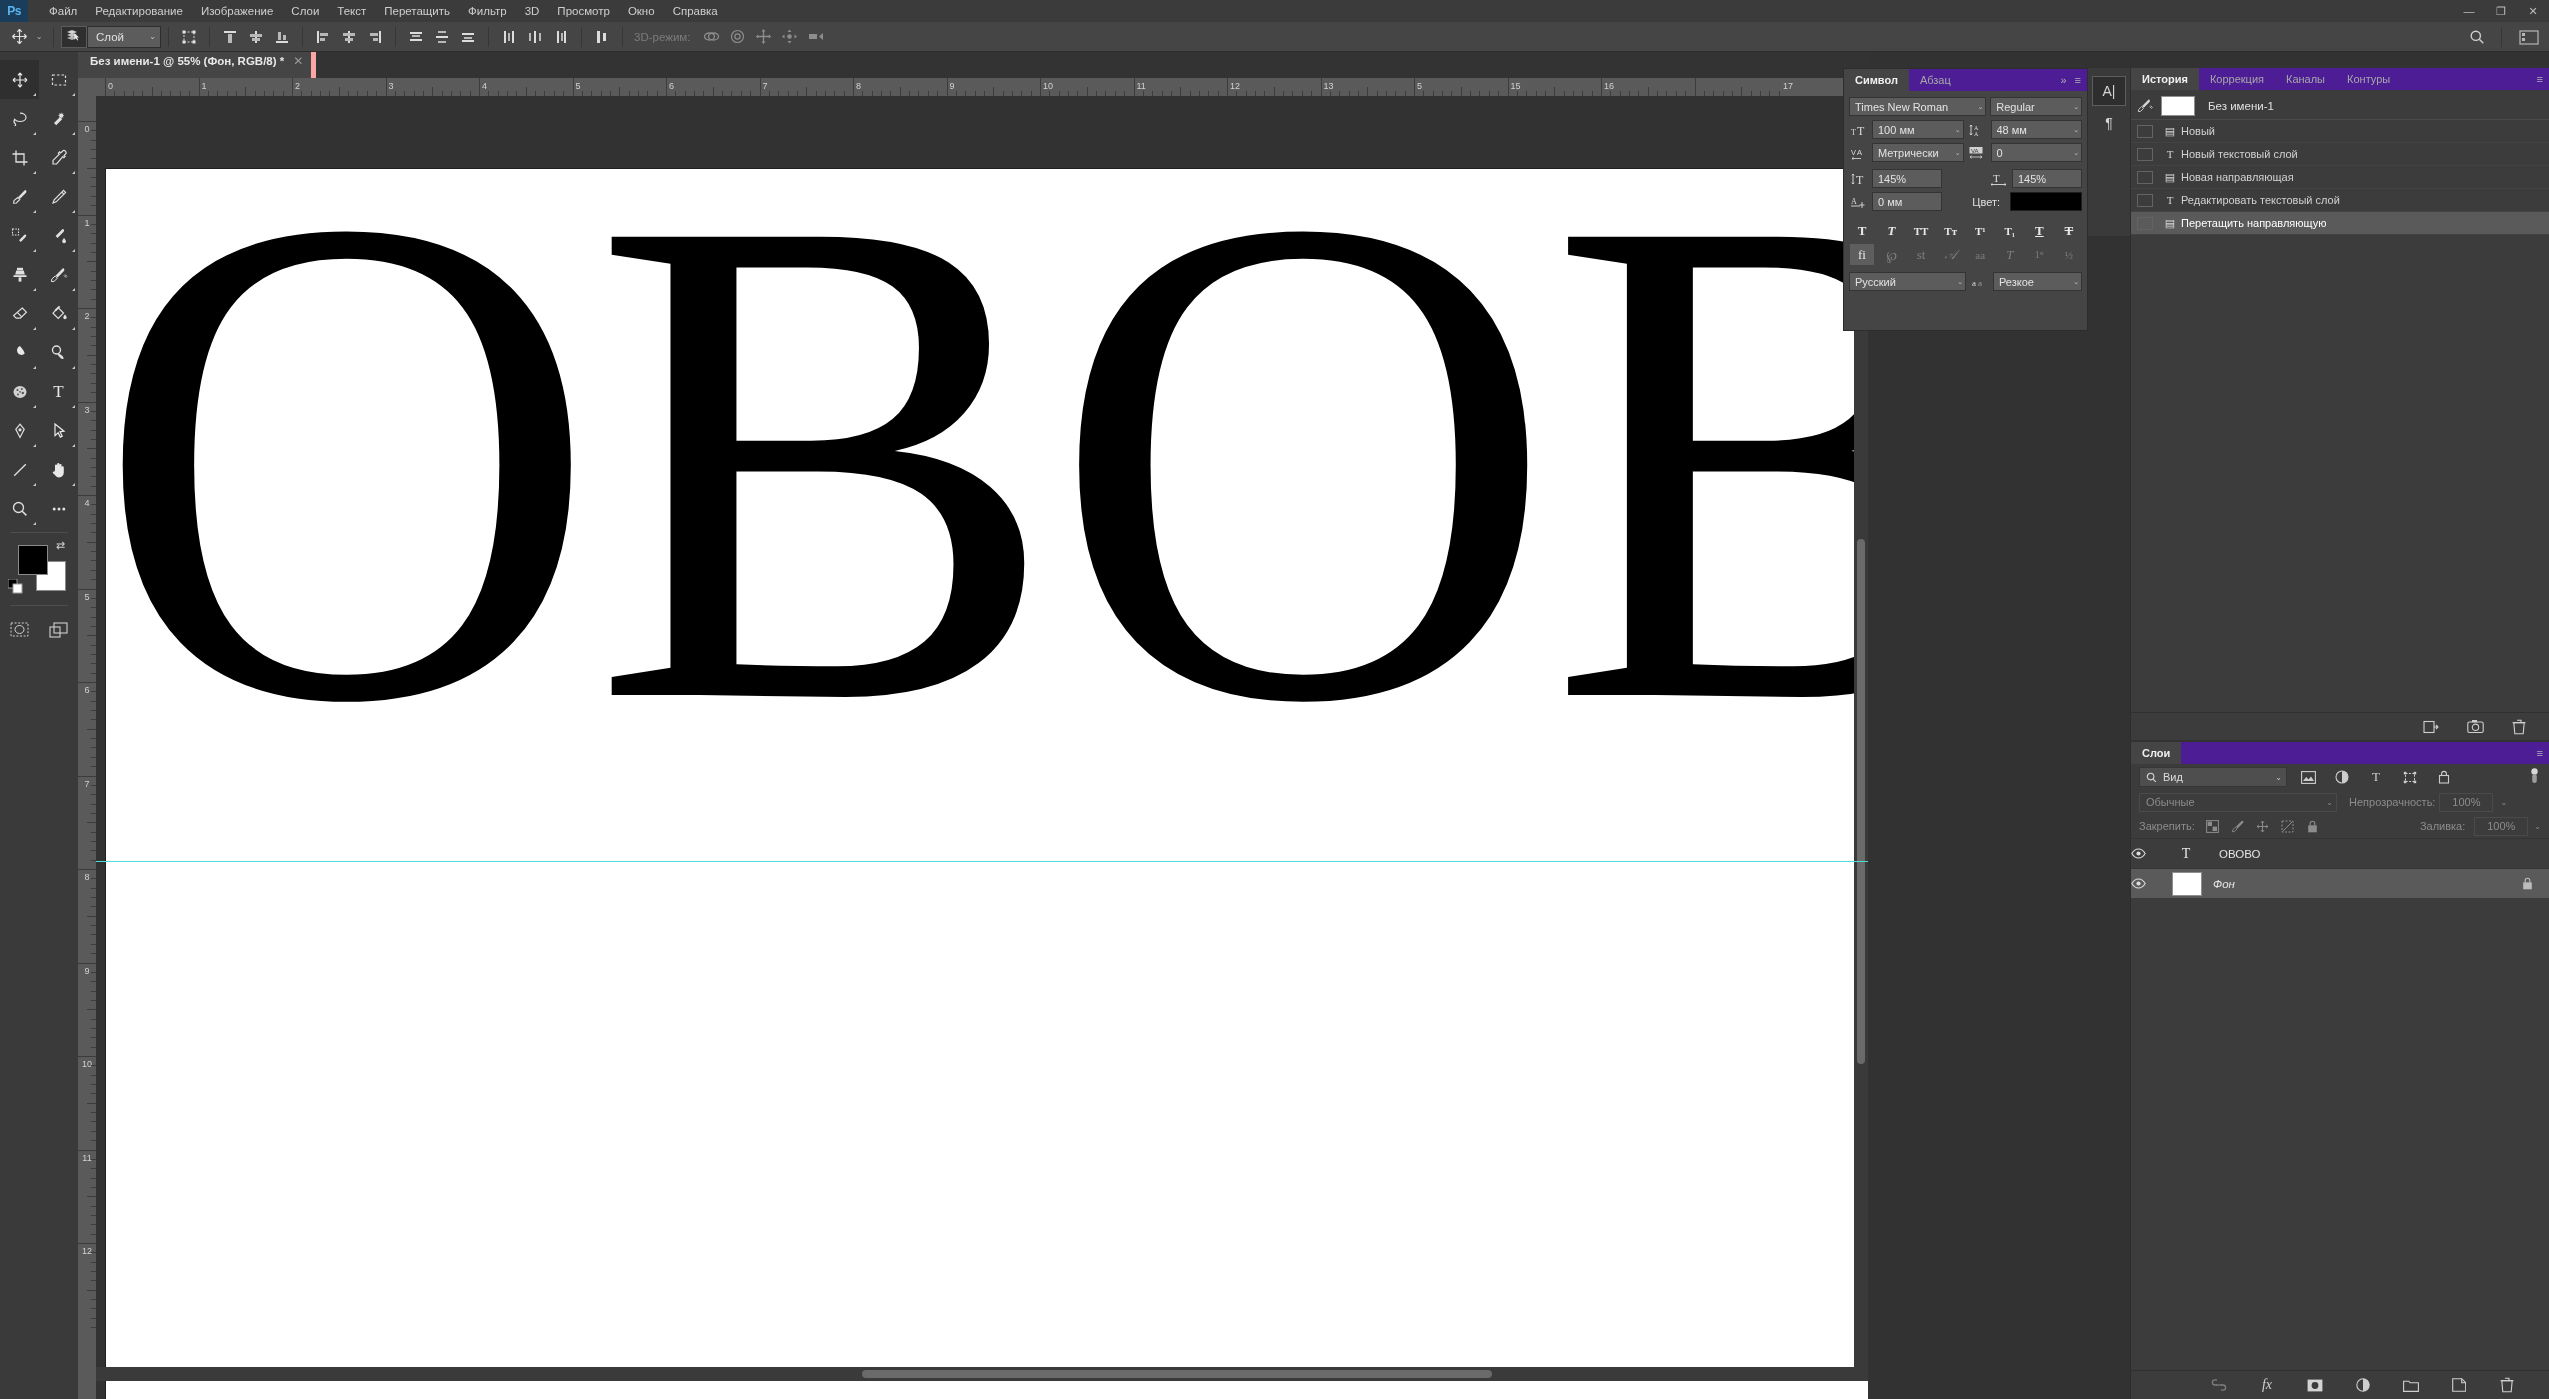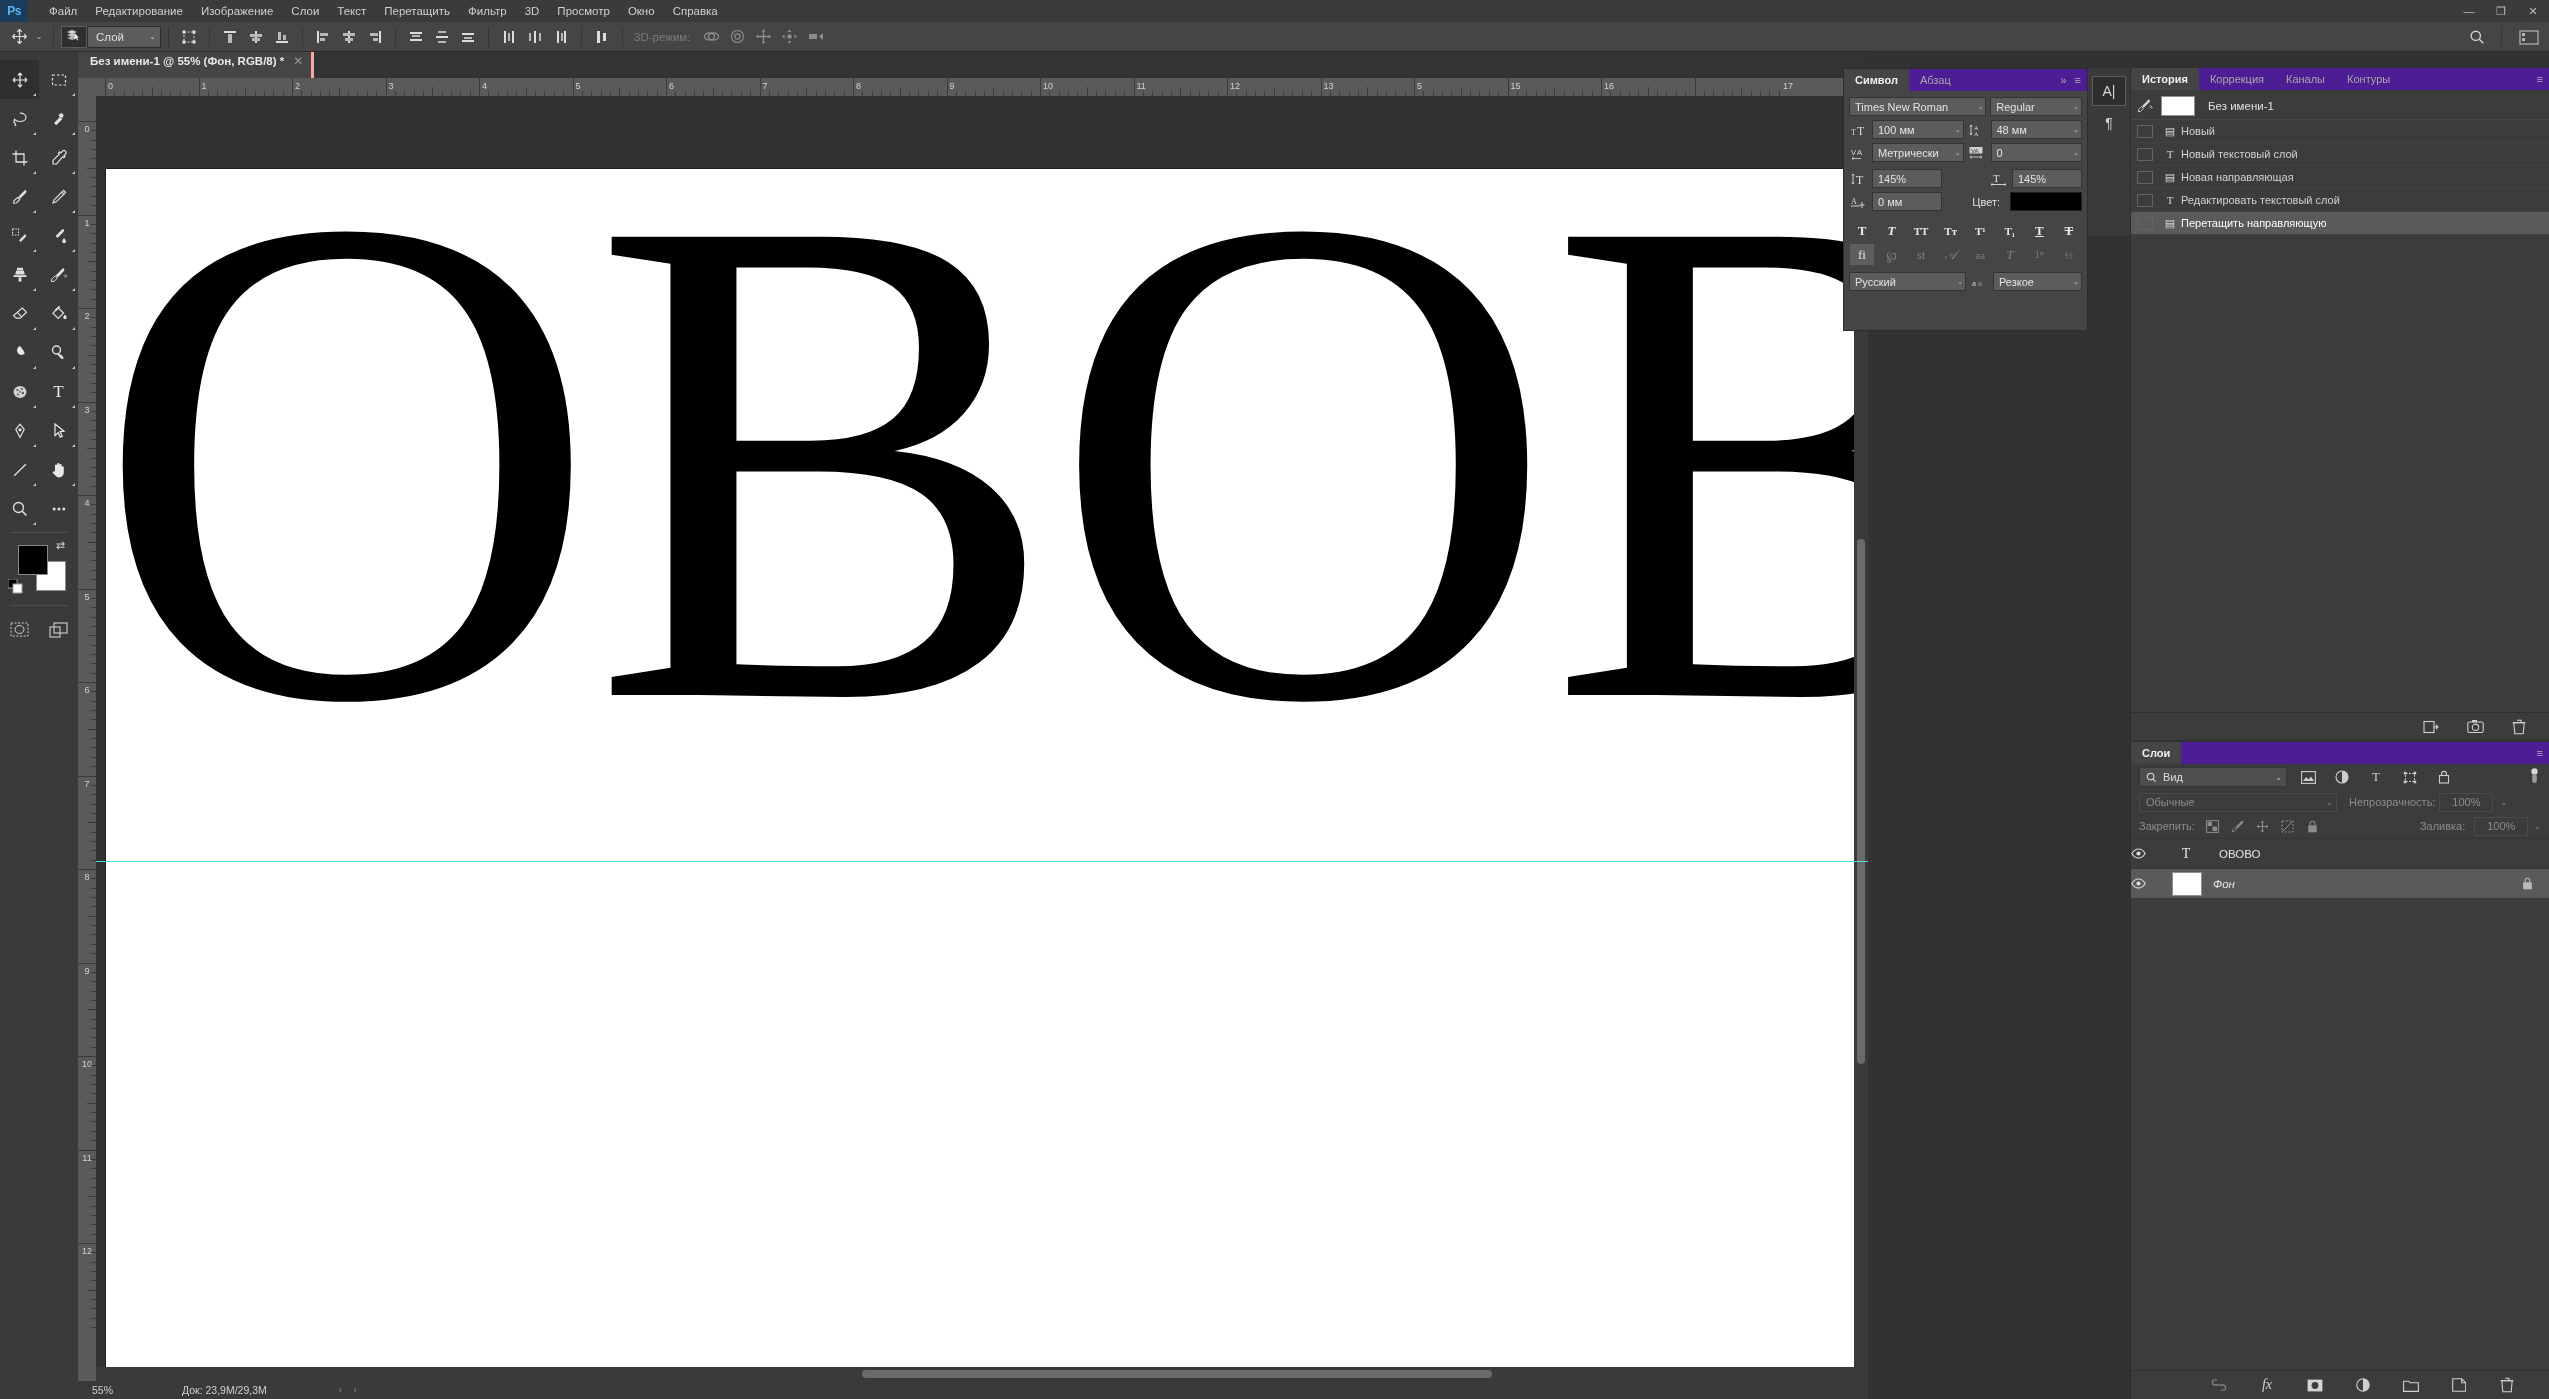--- a/index.html
+++ b/index.html
@@ -38,21 +38,21 @@
   .swatches{position:relative;width:78px;height:62px;margin-top:6px;}
   .sw-fore{position:absolute;left:18px;top:6px;width:30px;height:30px;background:#000;border:1px solid #8a8a8a;}
   .sw-back{position:absolute;left:36px;top:22px;width:30px;height:30px;background:#fff;border:1px solid #8a8a8a;}
   .sw-swap{position:absolute;left:56px;top:0px;font-size:11px;color:#cfcfcf;}
   .sw-default{position:absolute;left:8px;top:40px;width:15px;height:15px;}
   .tb-bottom{display:flex;width:78px;margin-top:4px;}
 
   
   .docarea{position:absolute;left:78px;top:52px;width:1790px;height:1347px;background:#323232;}
   .doctab-strip{position:absolute;left:0;top:0;width:1790px;height:26px;background:#333;display:flex;align-items:flex-end;}
-  .doctab{height:26px;background:#454545;display:flex;align-items:center;padding:0 8px 8px 12px;border-right:3px solid #fca5a5;}
+  .doctab{height:26px;background:#454545;display:flex;align-items:center;padding:0 8px 8px 12px;border-right:5px solid #fca5a5;}
   .doctab .title{font-size:11.5px;color:#e8e8e8;font-weight:bold;}
   .doctab .closex{font-size:12px;color:#9a9a9a;margin-left:9px;}
 
   .ruler-h{position:absolute;left:0;top:26px;width:1790px;height:18px;background:#5a5a5a;overflow:hidden;}
   .ruler-v{position:absolute;left:0;top:44px;width:18px;height:1303px;background:#5a5a5a;overflow:hidden;}
   .rmark{position:absolute;background:#3c3c3c;}
   .rnum{position:absolute;font-size:9px;color:#d2d2d2;line-height:9px;}
   .rnum.v{width:12px;text-align:center;}
 
   .canvas-wrap{position:absolute;left:18px;top:44px;width:1772px;height:1303px;background:#323232;overflow:hidden;}
@@ -937,26 +937,20 @@
       <div class="guide"></div>
     </div>
 
     <div class="scroll-v">
         <div class="thumb"></div>
       </div>
     <div class="scroll-h">
         <div class="thumb"></div>
       </div>
 
-    <div class="statusbar">
-      <div class="sb-zoom">55%</div>
-      <div class="sb-doc">Док: 23,9M/29,3M</div>
-      <div class="sb-arrow">›</div>
-      <div class="sb-arrow2">‹</div>
-    </div>
   </div>
 
   <div class="icon-dock">
     <div class="dockbtn active">A|</div>
     <div class="dockbtn">¶</div>
   </div>
 
   <div class="char-panel">
     <div class="panel-tabs">
       <div class="ptab active">Символ</div>

